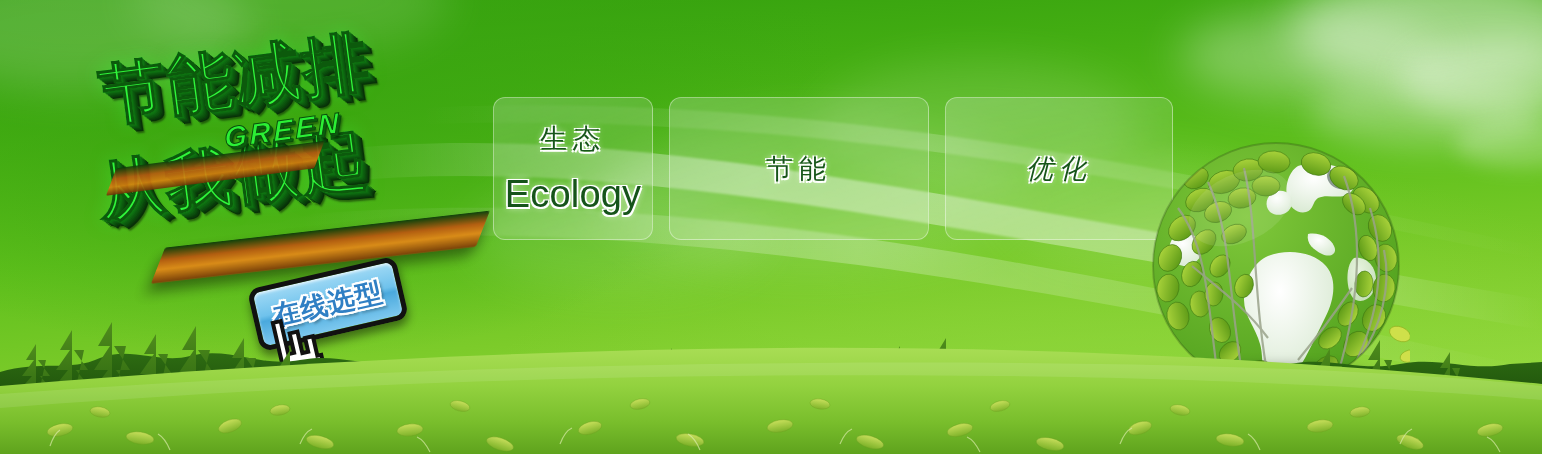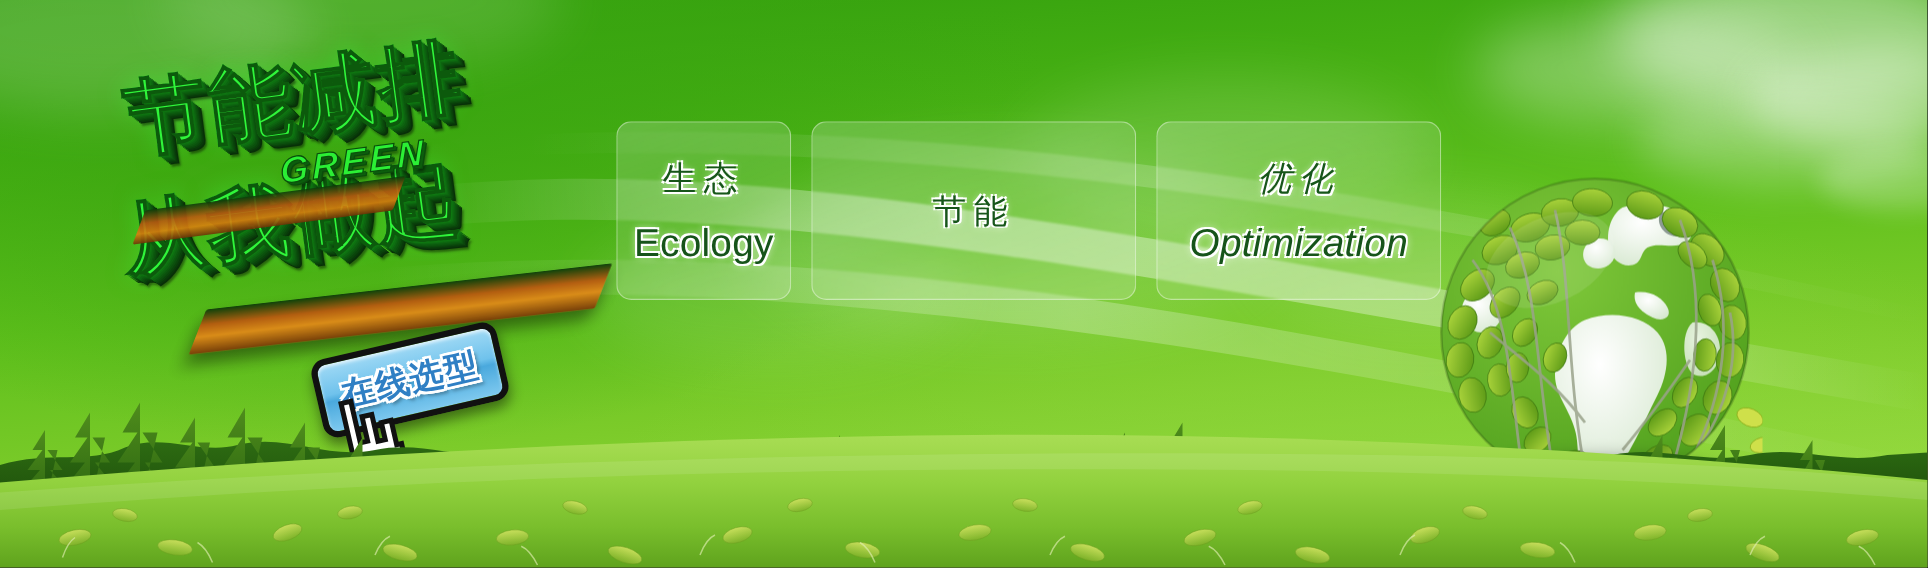--- a/index.html
+++ b/index.html
@@ -74,36 +74,36 @@
     text-shadow:
       -2px -2px 0 #fff,2px -2px 0 #fff,-2px 2px 0 #fff,2px 2px 0 #fff,
       -2px 0 0 #fff,2px 0 0 #fff,0 -2px 0 #fff,0 2px 0 #fff,
       3px 4px 3px rgba(0,0,0,.35);
   }
   .cursor-hand{position:absolute;left:-8px;top:32px;}
 
   
   .cards{position:absolute;left:493px;top:97px;display:flex;gap:16px;}
   .card{
-    width:140px;height:143px;border-radius:12px;
+    width:160px;height:143px;border-radius:12px;
     background:linear-gradient(160deg,rgba(255,255,255,.20) 0%,rgba(255,255,255,.10) 55%,rgba(255,255,255,.17) 100%);
     border:1px solid rgba(255,255,255,.38);
     display:flex;flex-direction:column;align-items:center;
     justify-content:center;gap:16px;
     backdrop-filter:blur(1px);
   }
   .card.wide{width:260px;}
   .card.wide3{width:228px;font-style:italic;}
   .card-cn{
     font-size:27px;color:#17561a;letter-spacing:6px;
     text-shadow:-1.5px -1.5px 0 #fff,1.5px -1.5px 0 #fff,-1.5px 1.5px 0 #fff,1.5px 1.5px 0 #fff,
       0 0 6px rgba(255,255,255,.95);
   }
   .card-en{
-    font-size:31px;color:#16541a;letter-spacing:.2px;white-space:nowrap;
+    font-size:38px;color:#16541a;letter-spacing:.2px;white-space:nowrap;
     text-shadow:-1.5px -1.5px 0 #fff,1.5px -1.5px 0 #fff,-1.5px 1.5px 0 #fff,1.5px 1.5px 0 #fff,
       0 0 7px rgba(255,255,255,.95);
   }
   .tagline{
     position:absolute;left:504px;top:261px;font-size:18px;color:#ffffff;
     letter-spacing:.2px;text-shadow:0 1px 3px rgba(0,0,0,.18);
   }
 
   
   .globe-wrap{position:absolute;left:1148px;top:138px;width:262px;height:262px;}
@@ -178,21 +178,20 @@
   <div class="cards">
     <div class="card">
       <div class="card-cn">生态</div>
       <div class="card-en">Ecology</div>
     </div>
     <div class="card wide">
       <div class="card-cn">节能</div>
     </div>
     <div class="card wide3">
       <div class="card-cn">优化</div>
-      <div class="card-en">Optimization</div>
     </div>
   </div>
 
 
   <div class="globe-wrap">
     <div class="globe-shadow"></div>
     <svg width="262" height="262" viewBox="0 0 262 262">
       <defs>
         <radialGradient id="gsph" cx="38%" cy="30%" r="78%">
           <stop offset="0" stop-color="#7fc83a"></stop>

